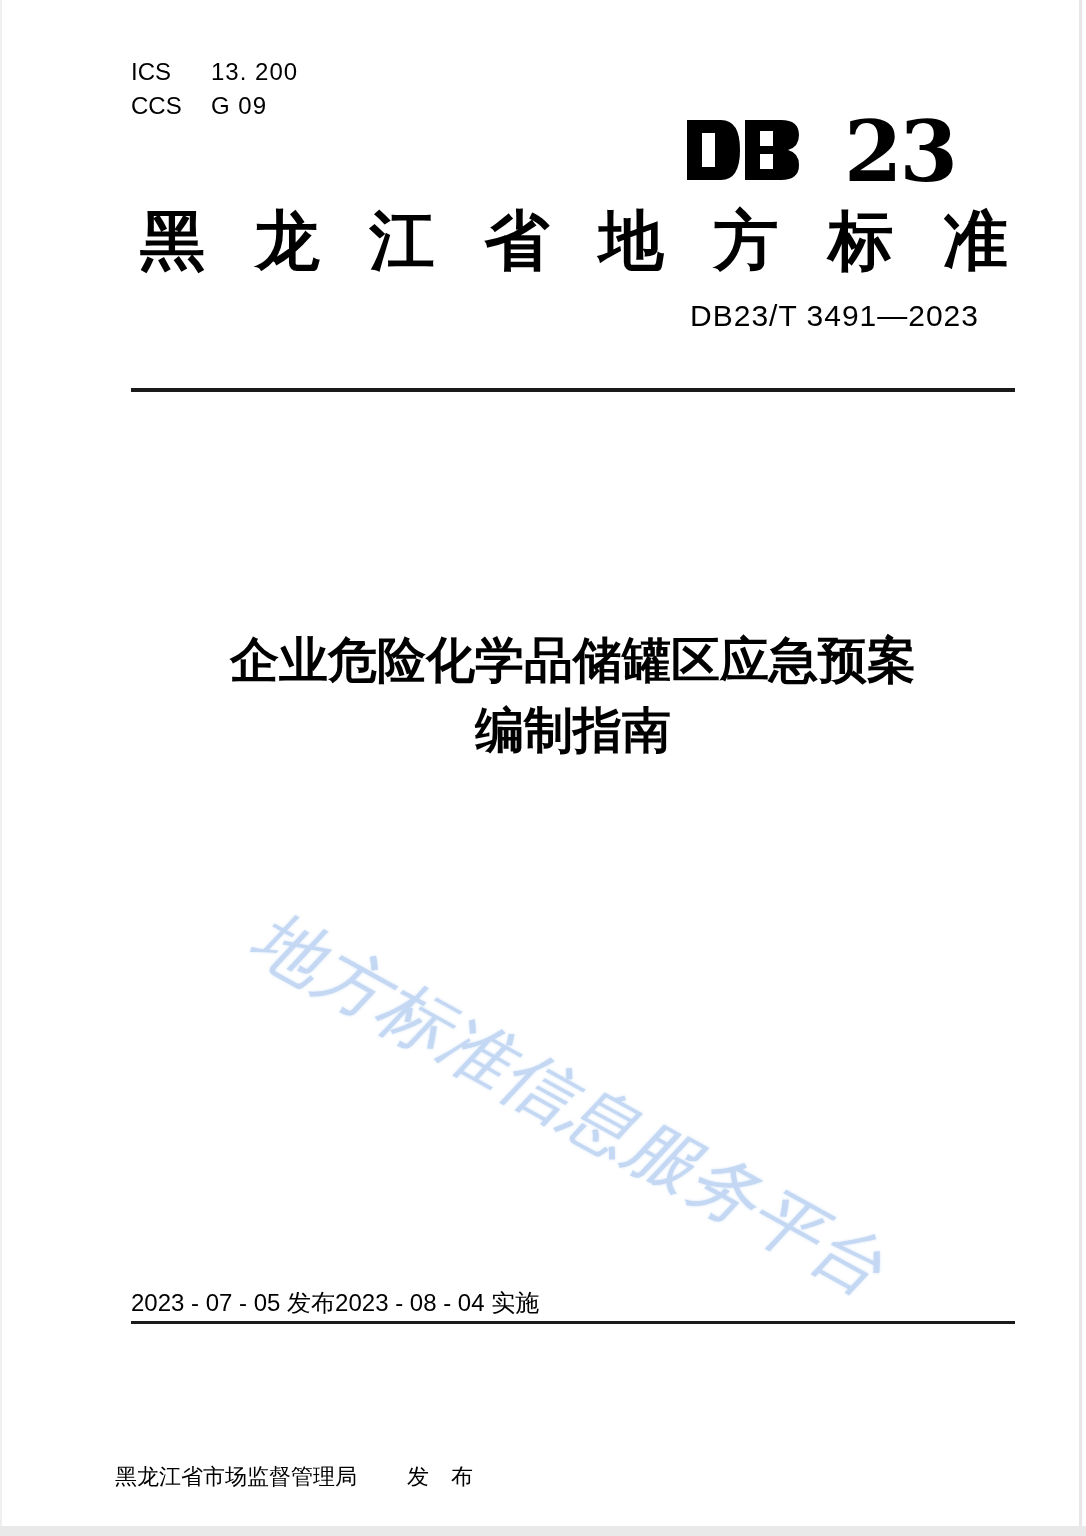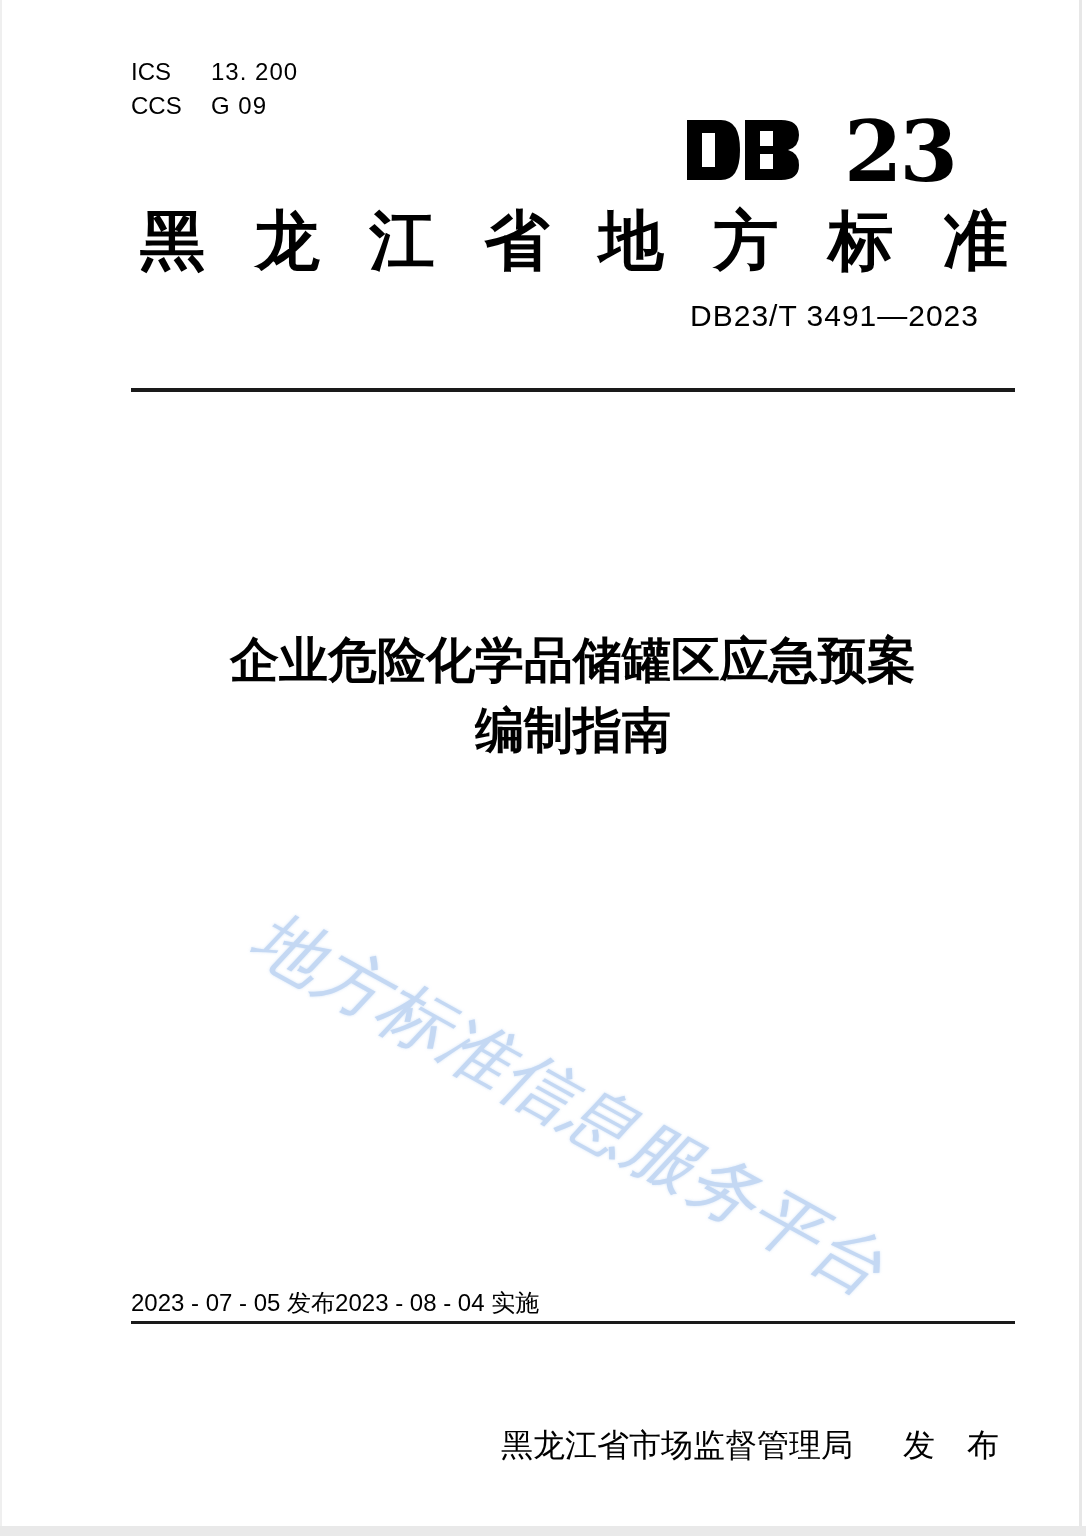--- a/index.html
+++ b/index.html
@@ -56,22 +56,22 @@
   }
 
   
   .dates {
     position:absolute; left:131px; top:1287px; width:884px;
     display:flex; justify-content:flex-start; font-size:24px; line-height:32px;
   }
 
   
   .publisher {
-    position:absolute; left:131px; top:1428px; width:884px;
-    text-align:right; font-size:32px; line-height:34px; transform:translateX(-16px);
+    position:absolute; left:131px; top:1460px; width:884px;
+    text-align:left; font-size:22px; line-height:34px; transform:translateX(-16px);
   }
   .publish-label { margin-left:50px; }
 </style>
 </head>
 <body>
 
 <div class="page">
 
   <div class="ics-block">
     <div class="ics-row">

